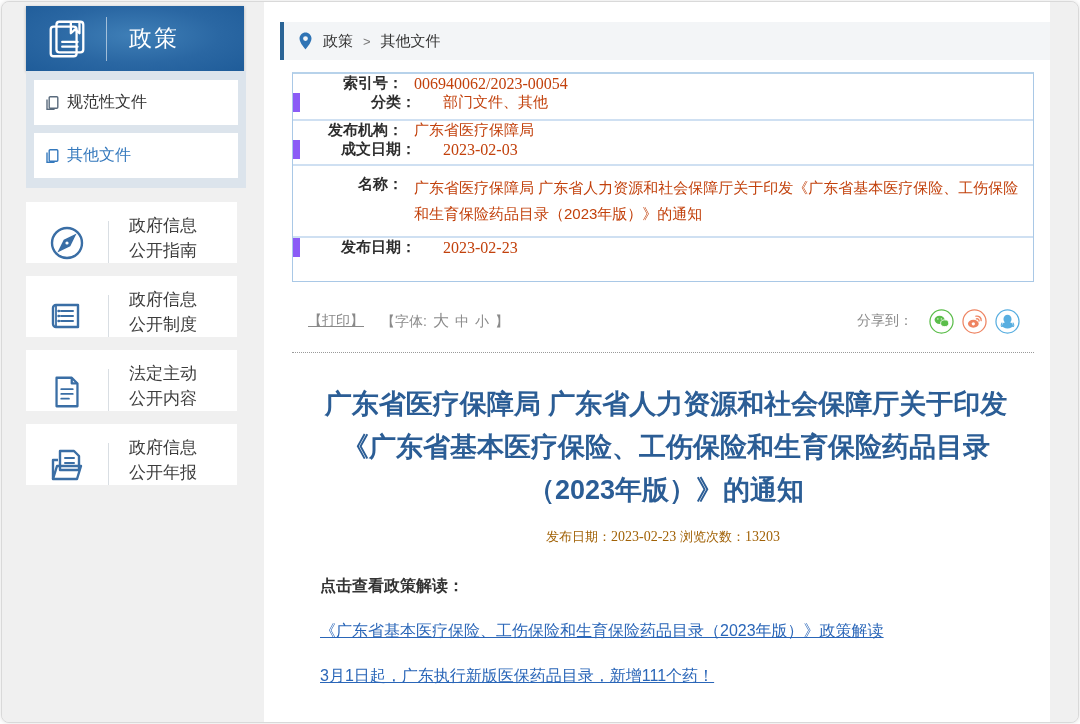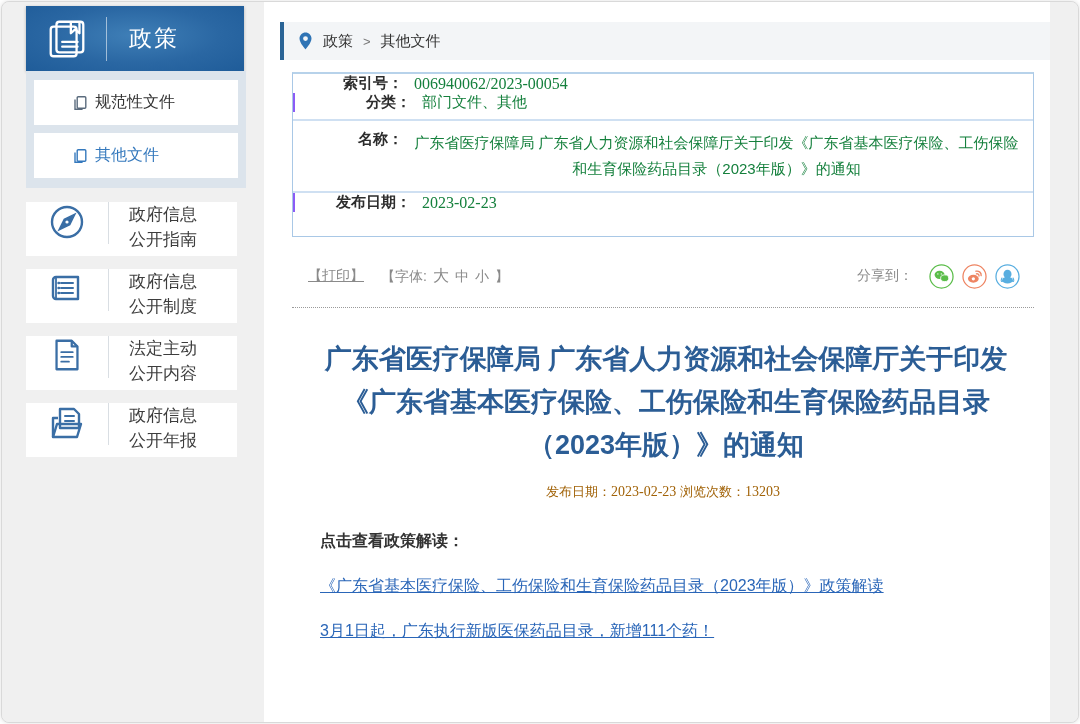--- a/index.html
+++ b/index.html
@@ -20,30 +20,30 @@
     width:218px; height:65px; display:flex; align-items:center;
     background:radial-gradient(ellipse at 50% 45%, #3f7fb7 0%, #2a67a3 55%, #1f5c99 100%);
     box-shadow:0 1px 3px rgba(0,0,0,.25);
   }
   .side-header .hdr-icon { margin-left:18px; display:flex; }
   .side-header .hdr-div { width:1px; height:44px; background:rgba(255,255,255,.55); margin:0 22px 0 16px; }
   .side-header .hdr-title { color:#fff; font-size:23px; letter-spacing:2px; }
   .side-panel { width:220px; background:#dce4ec; padding:9px 8px 10px 8px; }
   .side-link {
     background:#fff; height:45px; display:flex; align-items:center;
-    padding-left:38px; margin-bottom:8px; cursor:pointer;
+    padding-left:10px; margin-bottom:8px; cursor:pointer;
   }
   .side-link:last-child { margin-bottom:0; }
   .side-link .doc-ic { margin-right:7px; display:flex; color:#5a6b7d; }
   .side-link span.lbl { font-size:16px; color:#333; font-weight:500; }
   .side-link.active .doc-ic { color:#3579bd; }
   .side-link.active span.lbl { color:#3579bd; }
   .side-cards { margin-top:14px; width:211px; }
   .side-card {
-    background:#fff; height:54px; margin-bottom:13px; display:flex; align-items:flex-start;
+    background:#fff; height:61px; margin-bottom:13px; display:flex; align-items:flex-end;
     cursor:pointer;
   }
   .side-card .card-ic { width:82px; display:flex; justify-content:center; color:#3a6ea5; }
   .side-card .card-div { width:1px; height:42px; background:#d9dee3; }
   .side-card .card-txt { margin-left:20px; font-size:17px; color:#3d3d3d; line-height:25px; }
   
   .main { width:786px; flex:none; background:#fff; padding:20px 0 0 16px; }
   .breadcrumb {
     width:770px; height:38px; background:#f3f5f7;
     border-left:4px solid #2a6496; display:flex; align-items:center;
@@ -53,26 +53,26 @@
   .breadcrumb .bc-sep { font-size:13px; color:#777; margin:0 10px; }
   
   .meta-table {
     margin:12px 0 0 12px; width:742px;
     border:1px solid #a9c8e6; border-top:2px solid #b7d2ea;
   }
   .t-row { display:flex; border-top:2px solid #cfe0f2; min-height:45px;flex-direction:column; }
   .t-row:first-child { border-top:none; }
   .t-cell { display:flex; align-items:center; }
   .t-cell.left { width:437px; }
-  .t-cell.right { width:303px; border-left:2px solid #8b5cf6; }
+  .t-cell.right { width:303px; border-left:7px solid #8b5cf6;gap:16px; }
   .t-cell.full { width:100%; align-items:flex-start; padding:9px 0; }
   .t-label { font-size:15px; color:#2d2d2d; font-weight:600; text-align:right; flex:none; }
   .t-cell.left .t-label, .t-cell.full .t-label { width:110px; }
   .t-cell.right .t-label { width:116px; }
-  .t-value { font-size:15px; color:#15803d; padding-left:11px;text-align:center; }
+  .t-value { font-size:15px; color:#c2410c; padding-left:11px; }
   .t-cell.full .t-value { line-height:26px; padding-right:14px; }
   .t-value.num { font-family:"Liberation Serif","DejaVu Serif",serif; font-size:16px; }
   
   .toolbar {
     margin:26px 0 0 12px; width:742px; padding:0 14px 0 16px;
     display:flex; align-items:center; height:26px;
   }
   .tool-txt { color:#8a8a8a; font-size:14px; }
   .tool-print { cursor:pointer; margin-right:14px;text-decoration:underline; }
   .font-sizes span { cursor:pointer; margin:0 3px; color:#8a8a8a; }
@@ -222,20 +222,30 @@
         <div class="t-cell left">
           <span class="t-label">索引号：</span>
           <span class="t-value num">006940062/2023-00054</span>
         </div>
         <div class="t-cell right">
           <span class="t-label">分类：</span>
           <span class="t-value">部门文件、其他</span>
         </div>
       </div>
 
+      <div class="t-row">
+        <div class="t-cell left">
+          <span class="t-label">发布机构：</span>
+          <span class="t-value">广东省医疗保障局</span>
+        </div>
+        <div class="t-cell right">
+          <span class="t-label">成文日期：</span>
+          <span class="t-value num">2023-02-03</span>
+        </div>
+      </div>
 
       <div class="t-row">
         <div class="t-cell full">
           <span class="t-label">名称：</span>
           <span class="t-value">广东省医疗保障局 广东省人力资源和社会保障厅关于印发《广东省基本医疗保险、工伤保险和生育保险药品目录（2023年版）》的通知</span>
         </div>
       </div>
 
       <div class="t-row">
         <div class="t-cell right">

